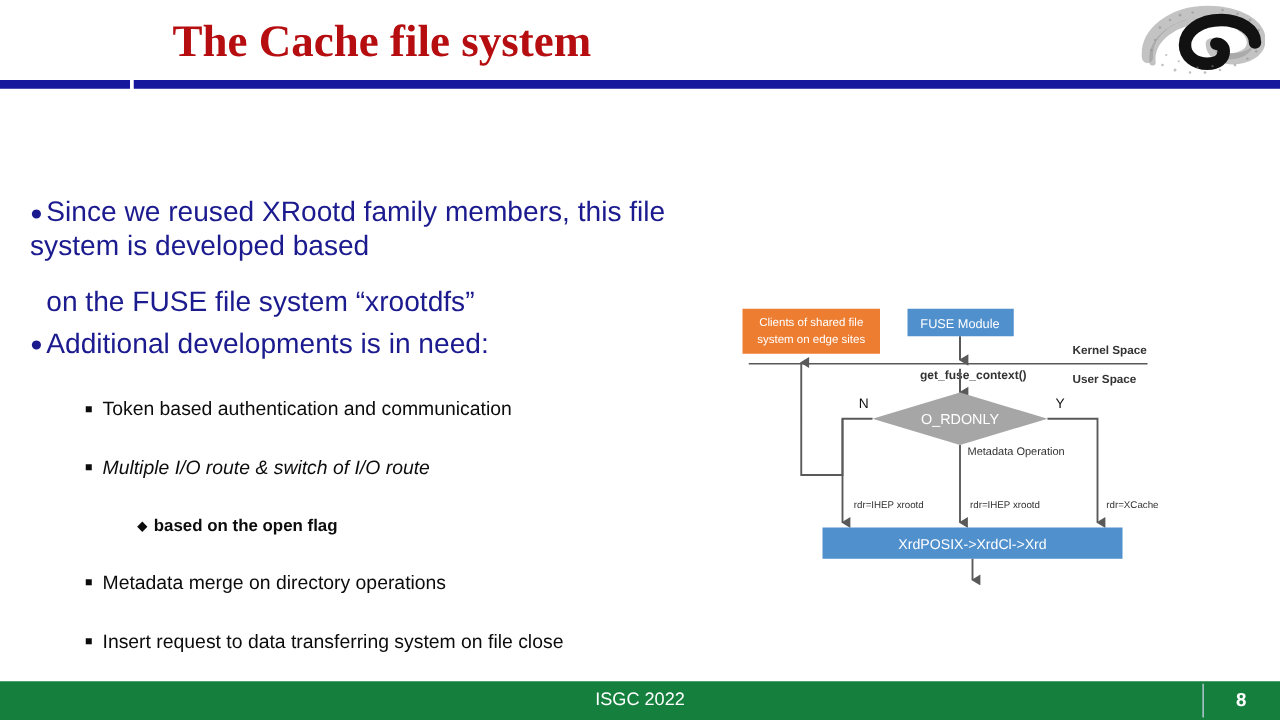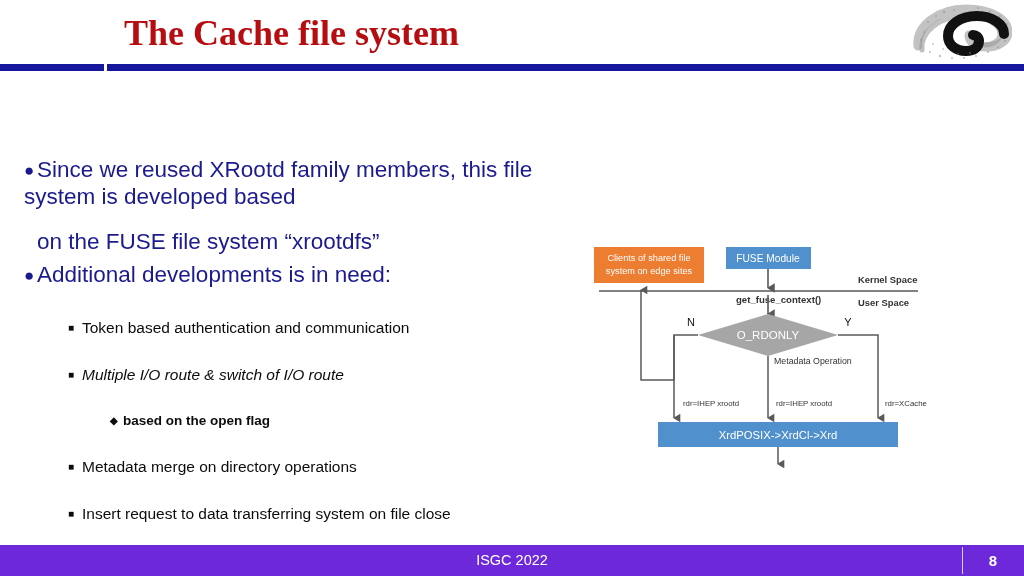--- a/index.html
+++ b/index.html
@@ -17,21 +17,21 @@
 
   
   #slide-header {
     position: absolute;
     left: 0; top: 0;
     width: 1024px;
     height: 72px;
   }
   #slide-title {
     position: absolute;
-    left: 124px;
+    left: 138px;
     top: 12px;
     font-family: "Liberation Serif", serif;
     font-weight: bold;
     font-size: 36px;
     color: #b60d11;
     letter-spacing: 0px;
     white-space: nowrap;
   }
   
   #ihep-logo {
@@ -136,21 +136,21 @@
   }
   #diagram svg { display: block; }
 
   
   #slide-footer {
     position: absolute;
     left: 0;
     top: 545px;
     width: 1024px;
     height: 31px;
-    background: #6d28d9;
+    background: #15803d;
   }
   #footer-text {
     position: absolute;
     left: 0; top: 0;
     width: 1024px;
     line-height: 31px;
     text-align: center;
     color: #ffffff;
     font-size: 14.5px;
   }

